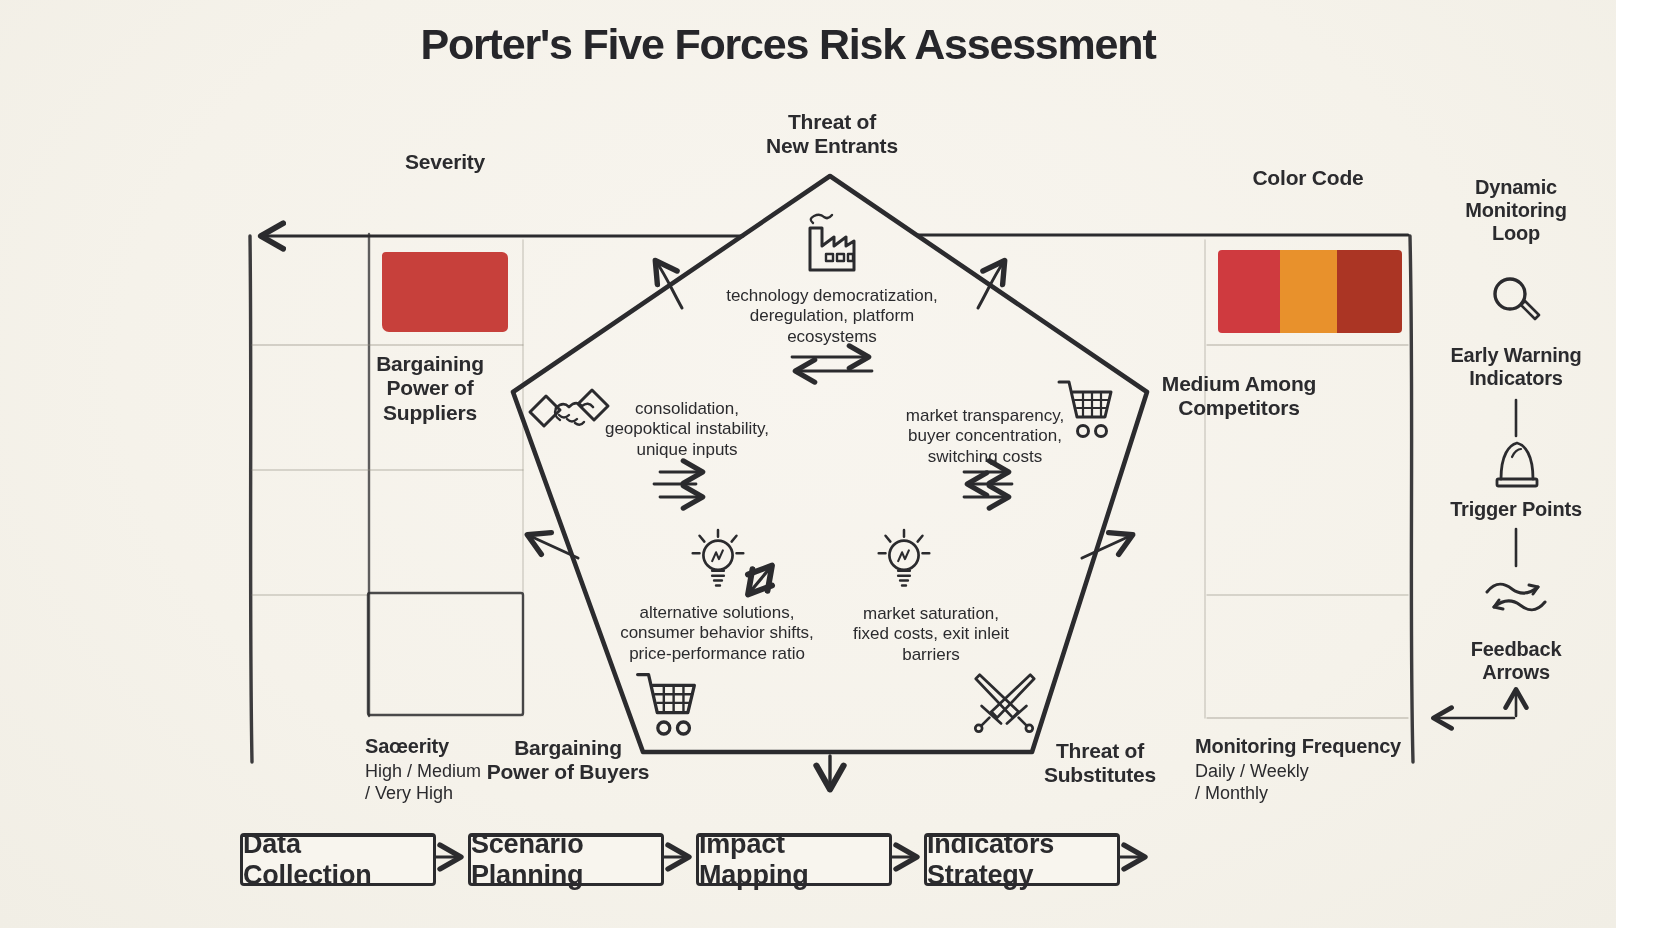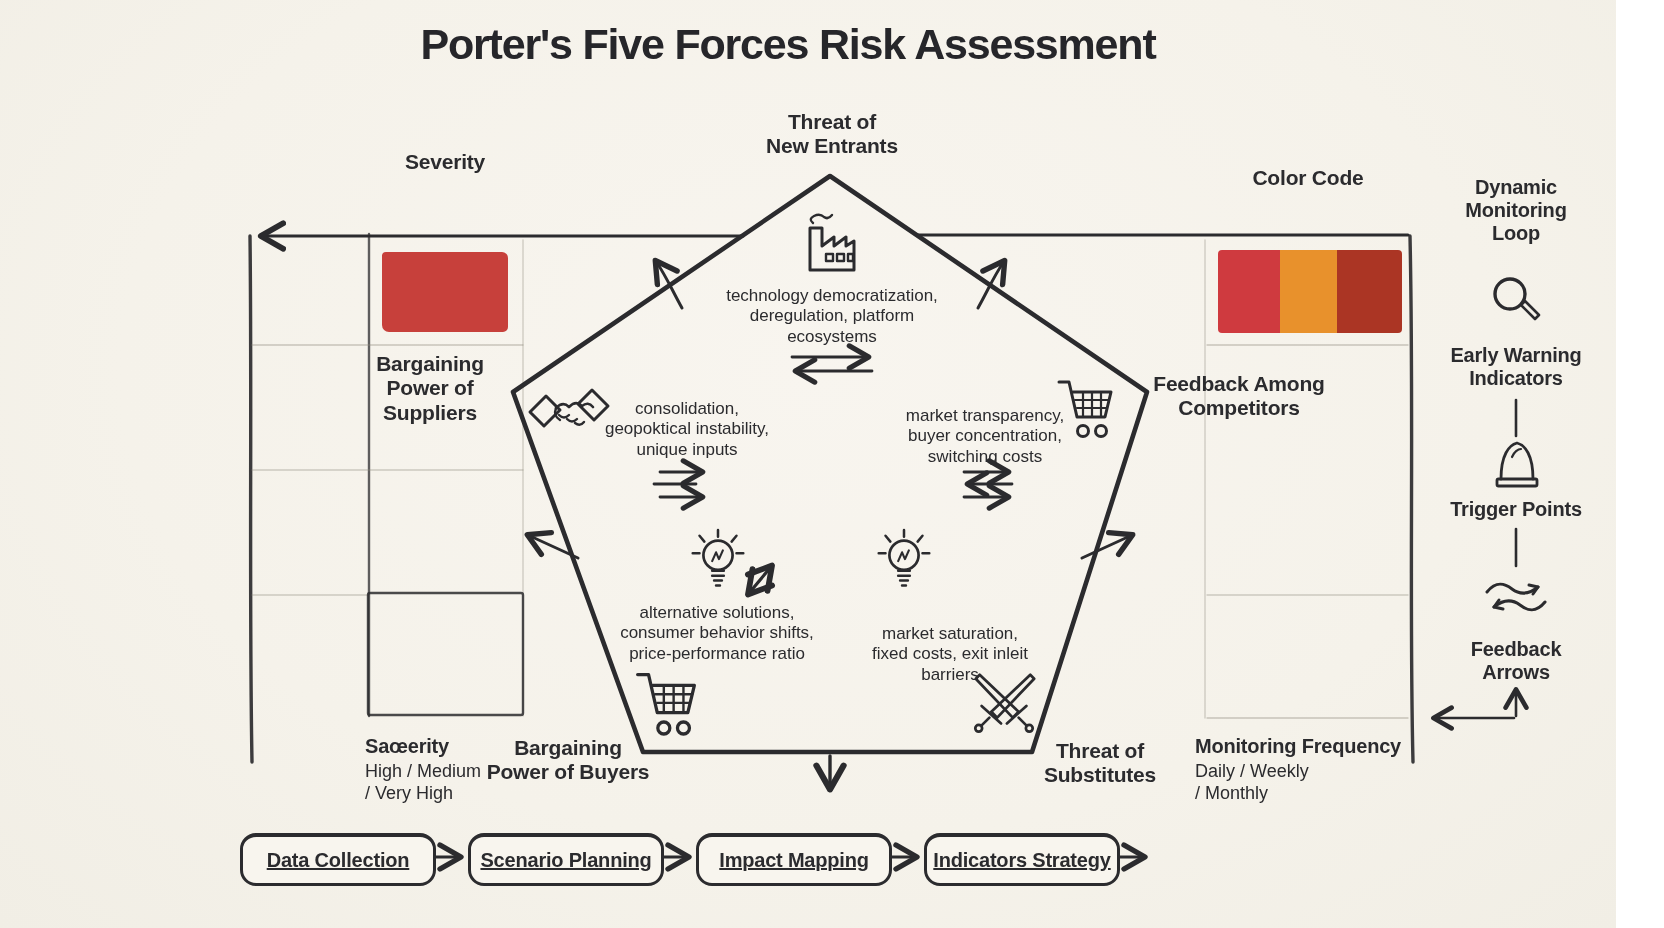--- a/index.html
+++ b/index.html
@@ -20,23 +20,23 @@
   .force{font-size:21px; line-height:1.16;}
   .driver{font-size:17px; line-height:1.2;}
   .legend-t{font-size:20px;}
   .legend-v{font-size:18px; line-height:1.22;}
   .mon{font-size:20px; line-height:1.15;}
   .swatch{border-radius:4px 6px 5px 7px;}
   .code-swatches{display:flex; border-radius:4px; overflow:hidden;}
   .code-swatches > div{height:100%;}
   .flowbox{
     top:833px; height:46px; border:3px solid #2b2b2e; border-top-width:4px;
-    border-radius:16px; background:#f8f5ee;
+    border-radius:4px; background:#f8f5ee;
     display:flex; align-items:center; justify-content:center;
-    font-weight:700; font-size:20px; letter-spacing:-0.2px;text-decoration:underline;
+    font-weight:700; font-size:27px; letter-spacing:-0.2px;
   }
   svg{display:block;}
   .icon{pointer-events:none;}
 </style>
 </head>
 <body>
 
 <div class="canvas">
 
   <svg class="abs" style="left:0;top:0" width="1664" height="928" viewBox="0 0 1664 928" fill="none" stroke="#2b2b2e" stroke-linecap="round" stroke-linejoin="round">
@@ -128,40 +128,40 @@
     <div style="width: 62px; background: rgb(207, 58, 63);"></div>
     <div style="width: 57px; background: rgb(232, 145, 44);"></div>
     <div style="width: 65px; background: rgb(171, 53, 36);"></div>
   </div>
 
   <div class="abs txt bold force center" style="left:732px; top:110px; width:200px;">Threat of
 New Entrants</div>
   <div class="abs txt bold force center" style="left:350px; top:352px; width:160px;">Bargaining
 Power of
 Suppliers</div>
-  <div class="abs txt bold force center" style="left:1149px; top:372px; width:180px;">Feedback Among
+  <div class="abs txt bold force center" style="left:1149px; top:372px; width:180px;">Medium Among
 Competitors</div>
   <div class="abs txt bold force center" style="left:468px; top:736px; width:200px;">Bargaining
 Power of Buyers</div>
   <div class="abs txt bold force center" style="left:1000px; top:739px; width:200px;">Threat of
 Substitutes</div>
 
   <div class="abs txt driver center" style="left:692px; top:286px; width:280px;">technology democratization,
 deregulation, platform
 ecosystems</div>
   <div class="abs txt driver center" style="left:567px; top:399px; width:240px;">consolidation,
 geopoktical instability,
 unique inputs</div>
   <div class="abs txt driver center" style="left:865px; top:406px; width:240px;">market transparency,
 buyer concentration,
 switching costs</div>
   <div class="abs txt driver center" style="left:577px; top:603px; width:280px;">alternative solutions,
 consumer behavior shifts,
 price-performance ratio</div>
-  <div class="abs txt driver center" style="left:830px; top:604px; width:240px;margin-top:20px;">market saturation,
+  <div class="abs txt driver center" style="left:811px; top:604px; width:240px;">market saturation,
 fixed costs, exit inleit
 barriers</div>
 
   <div class="abs txt bold legend-t" style="left:365px; top:735px; width:180px;">Saœerity</div>
   <div class="abs txt legend-v" style="left:365px; top:761px; width:200px;">High / Medium
 / Very High</div>
   <div class="abs txt bold legend-t" style="left:1195px; top:735px; width:220px;">Monitoring Frequency</div>
   <div class="abs txt legend-v" style="left:1195px; top:761px; width:200px;">Daily / Weekly
 / Monthly</div>
 

